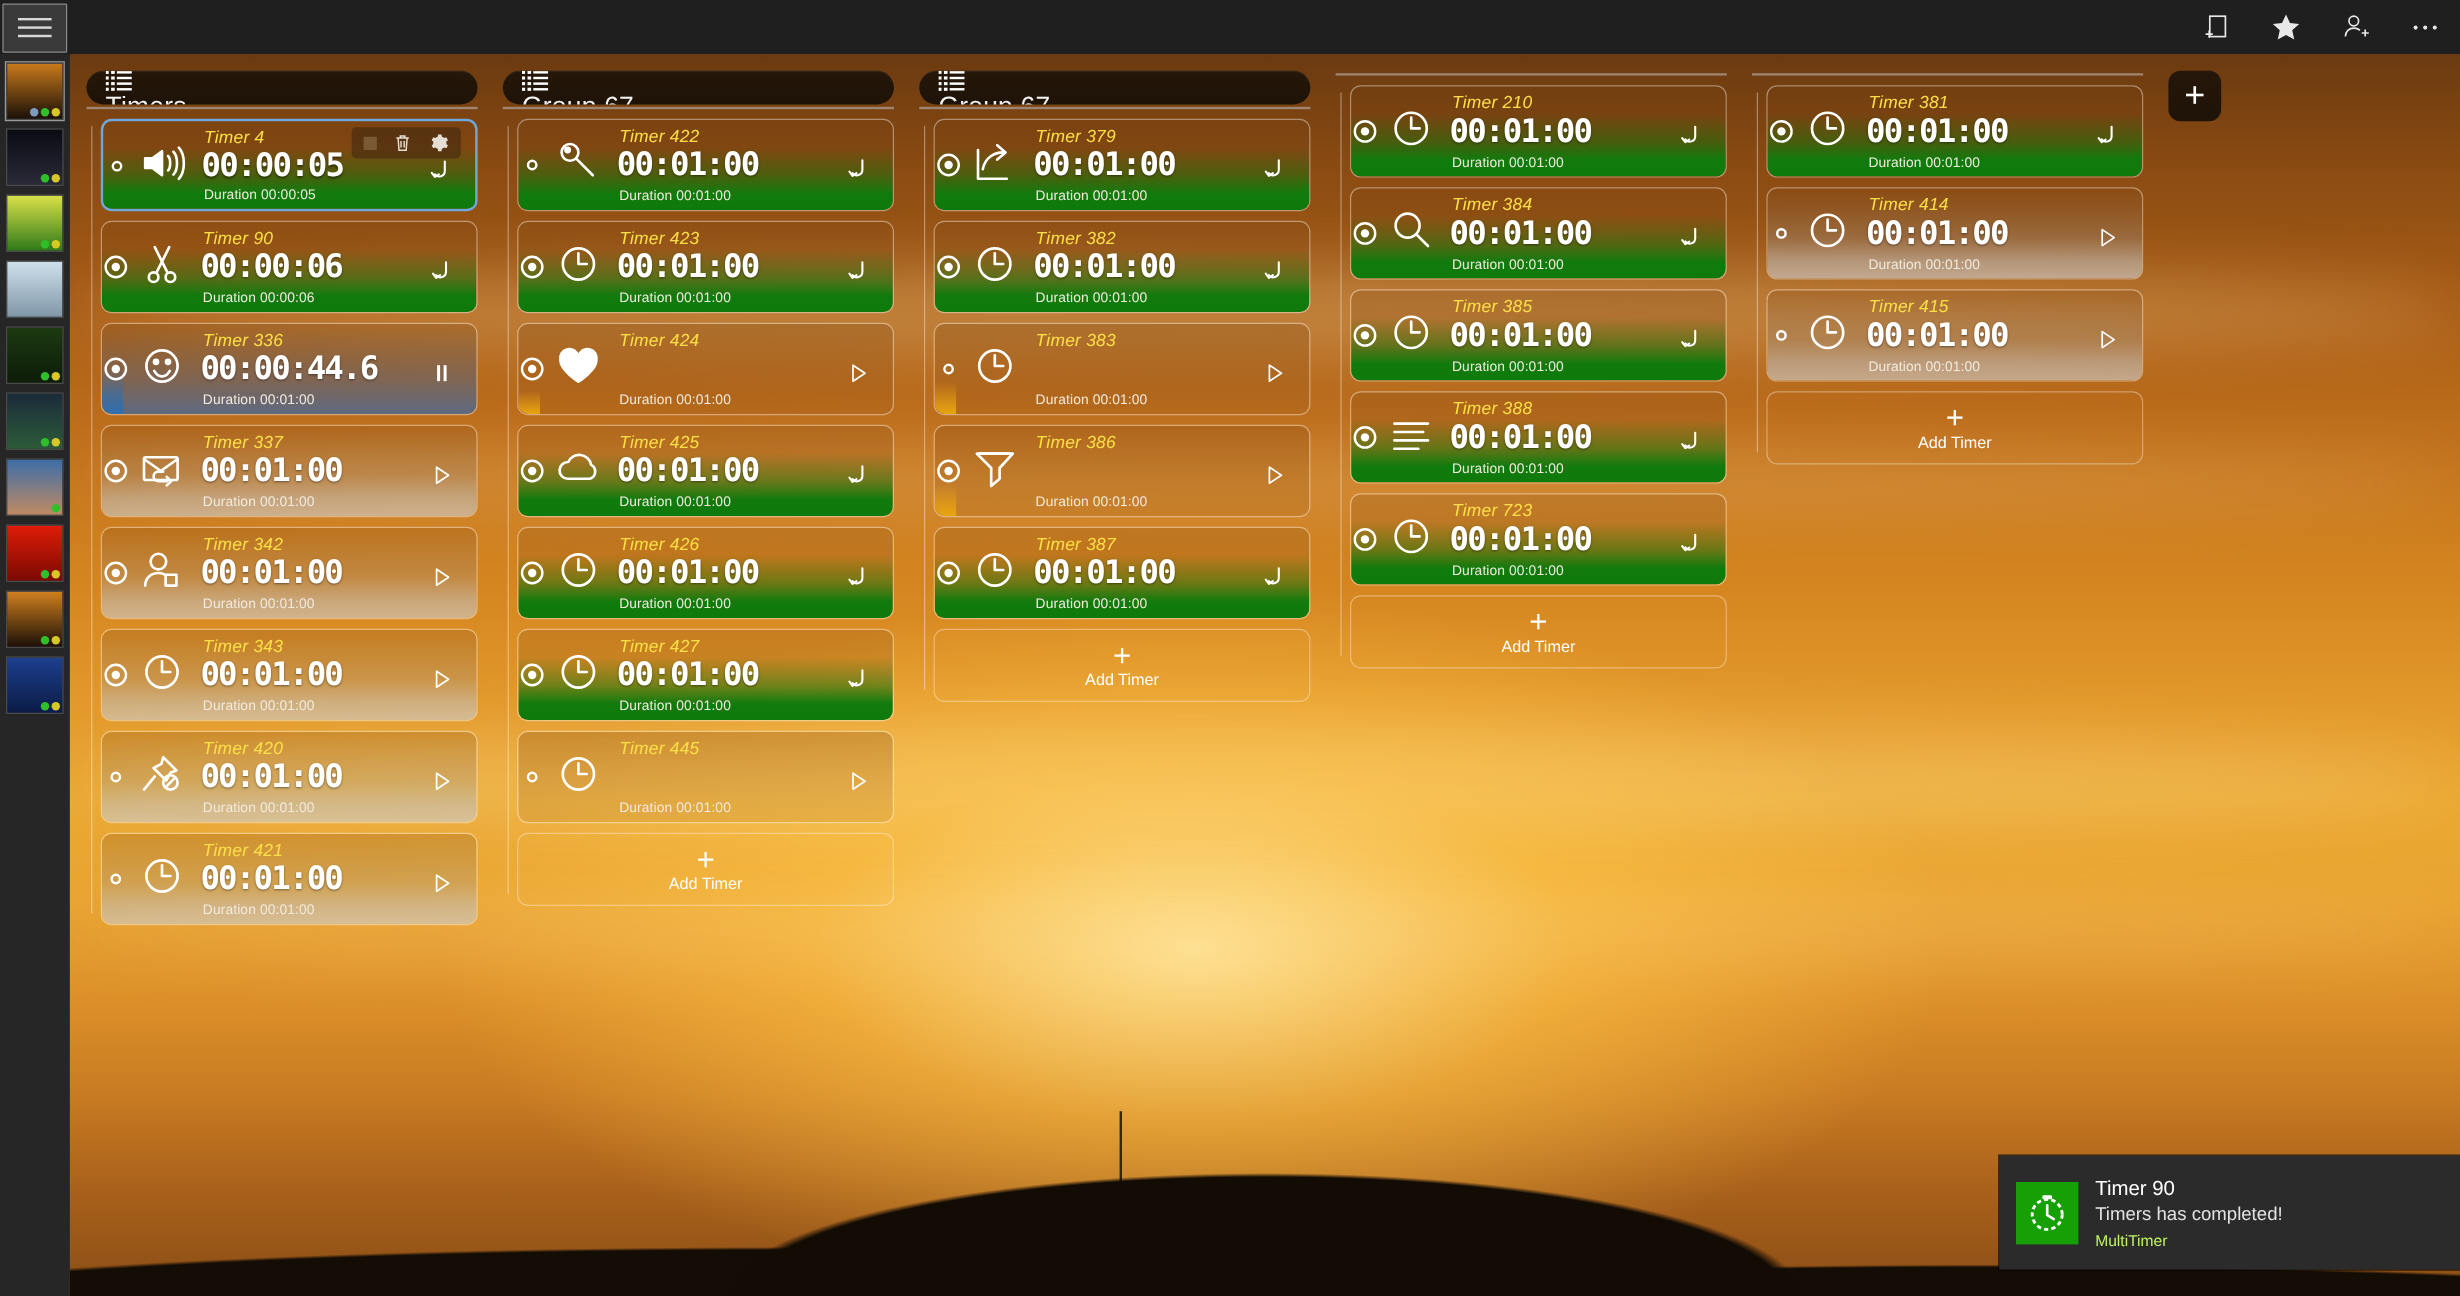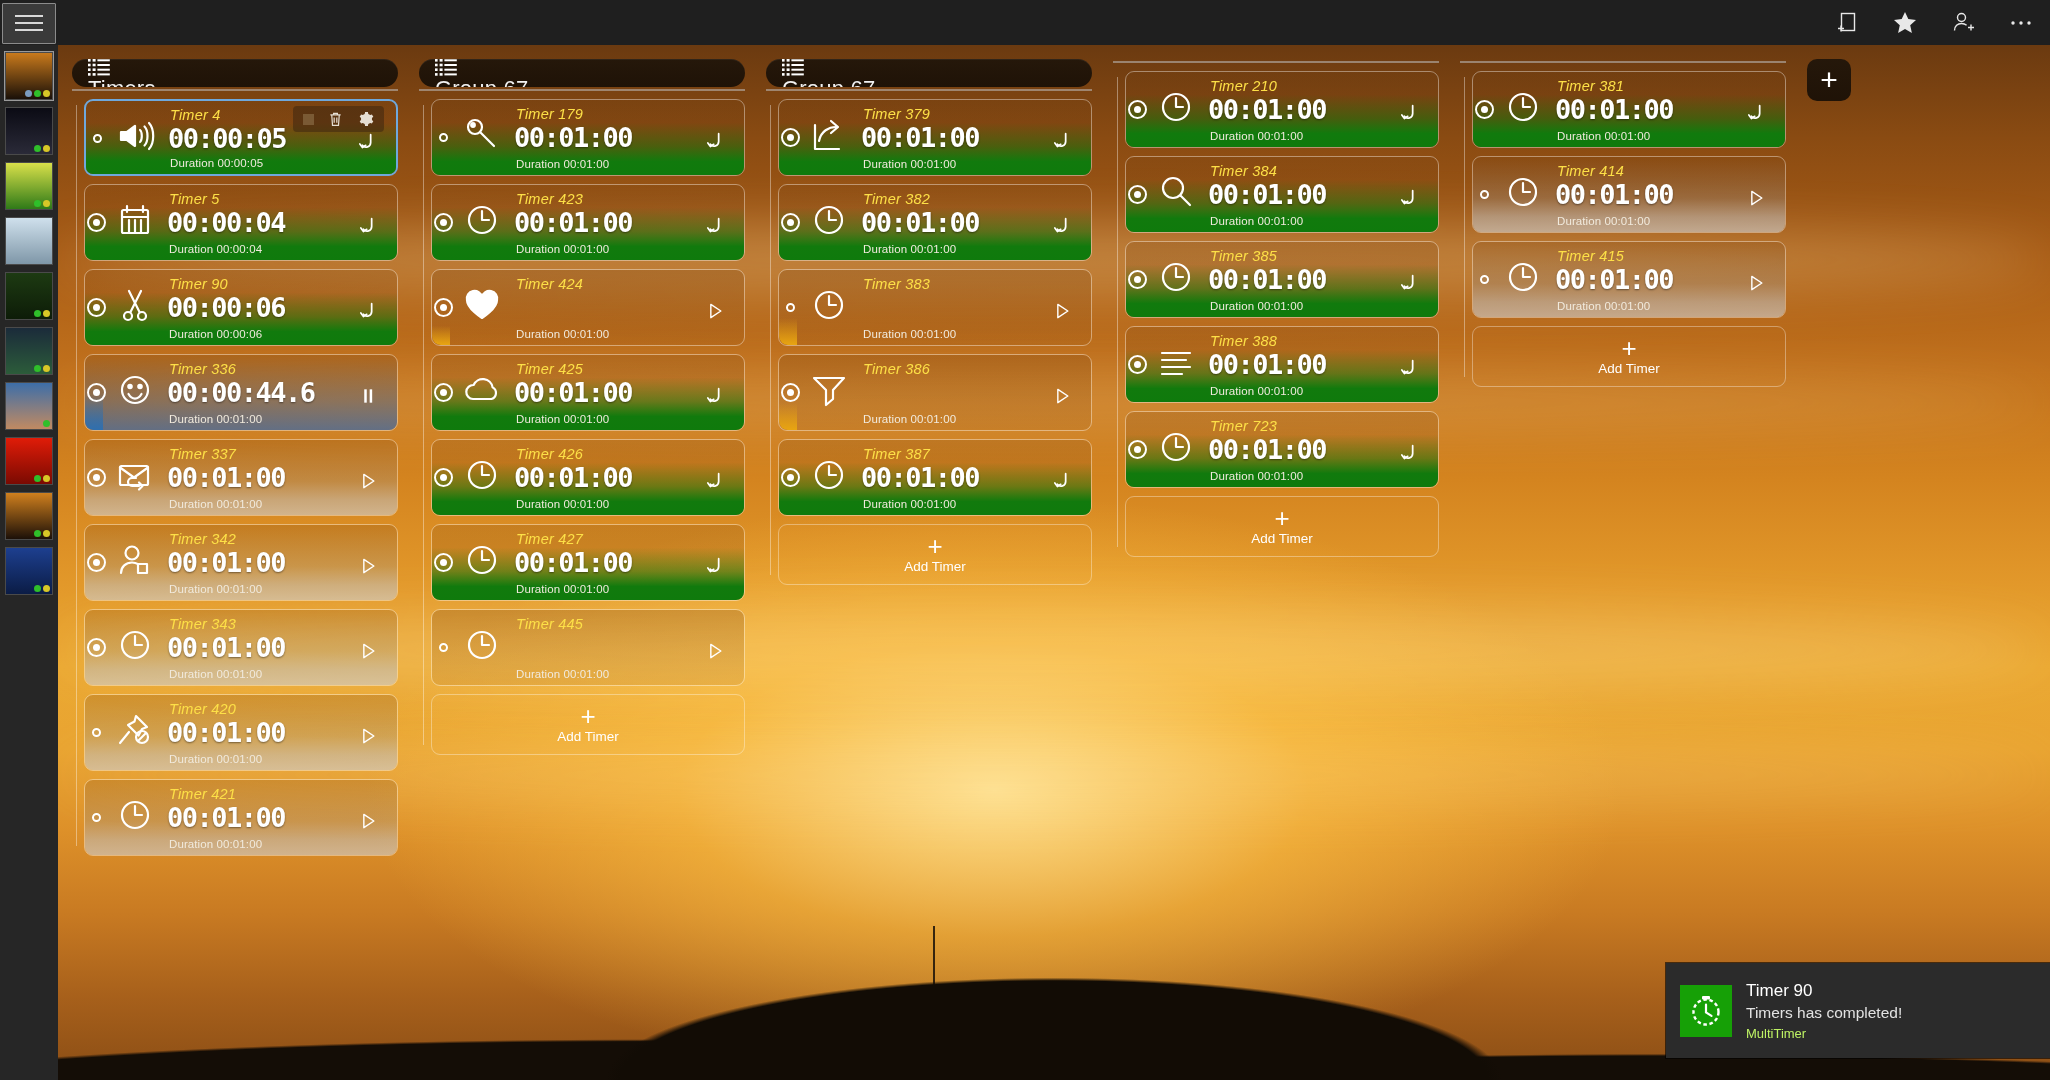--- a/index.html
+++ b/index.html
@@ -378,43 +378,20 @@
          </div>
           </div>
           <div class="card">
             <div class="fillbg done"></div>
 
        <div class="hook"></div>
        <div class="bullet full"></div>
        <div class="inner">
          <span class="t-icon">
                 <svg width="40" height="40" viewBox="0 0 40 40" fill="none" stroke="#fff" stroke-width="2.2" stroke-linecap="round" stroke-linejoin="round">
-                  <rect x="7" y="10" width="26" height="23" rx="1.5"></rect>
-                  <path d="M7 17h26M12 6v6M28 6v6M14 20v12M20 20v12M26 20v12"></path>
-                </svg>
-              </span>
-         <span class="t-name">Timer 5</span>
-         <span class="t-time">00:00:04</span>
-         <span class="t-dur">Duration  00:00:04</span>
-         <span class="t-act">
-                <svg width="22" height="22" viewBox="0 0 24 24" fill="none" stroke="#fff" stroke-width="1.9" stroke-linecap="round" stroke-linejoin="round">
-                  <path d="M16 4v8.5a5 5 0 0 1-9 3"></path>
-                  <path d="M4.2 14.2L7 18l3.6-2.4"></path>
-                </svg>
-              </span>
-       </div>
-       </div>
-          <div class="card">
-            <div class="fillbg done"></div>
-
-       <div class="hook"></div>
-       <div class="bullet full"></div>
-       <div class="inner">
-         <span class="t-icon">
-                <svg width="40" height="40" viewBox="0 0 40 40" fill="none" stroke="#fff" stroke-width="2.2" stroke-linecap="round" stroke-linejoin="round">
                   <circle cx="13" cy="31" r="4"></circle>
                   <circle cx="27" cy="31" r="4"></circle>
                   <path d="M26 6L15.5 27M14 6l10.5 21"></path>
                 </svg>
               </span>
          <span class="t-name">Timer 90</span>
          <span class="t-time">00:00:06</span>
          <span class="t-dur">Duration  00:00:06</span>
          <span class="t-act">
                 <svg width="22" height="22" viewBox="0 0 24 24" fill="none" stroke="#fff" stroke-width="1.9" stroke-linecap="round" stroke-linejoin="round">
@@ -595,21 +572,21 @@
        <div class="hook"></div>
        <div class="bullet small"></div>
        <div class="inner">
          <span class="t-icon">
                 <svg width="40" height="40" viewBox="0 0 40 40" fill="none" stroke="#fff" stroke-width="2.2" stroke-linecap="round" stroke-linejoin="round">
                   <circle cx="13" cy="12" r="7"></circle>
                   <circle cx="11" cy="10" r="1.8" fill="#fff"></circle>
                   <path d="M18 17l14 14M26 25l3 3M23 22l3 3"></path>
                 </svg>
               </span>
-         <span class="t-name">Timer 179</span>
+         <span class="t-name">Timer 422</span>
          <span class="t-time">00:01:00</span>
          <span class="t-dur">Duration  00:01:00</span>
          <span class="t-act">
                 <svg width="22" height="22" viewBox="0 0 24 24" fill="none" stroke="#fff" stroke-width="1.9" stroke-linecap="round" stroke-linejoin="round">
                   <path d="M16 4v8.5a5 5 0 0 1-9 3"></path>
                   <path d="M4.2 14.2L7 18l3.6-2.4"></path>
                 </svg>
               </span>
        </div>
        </div>

